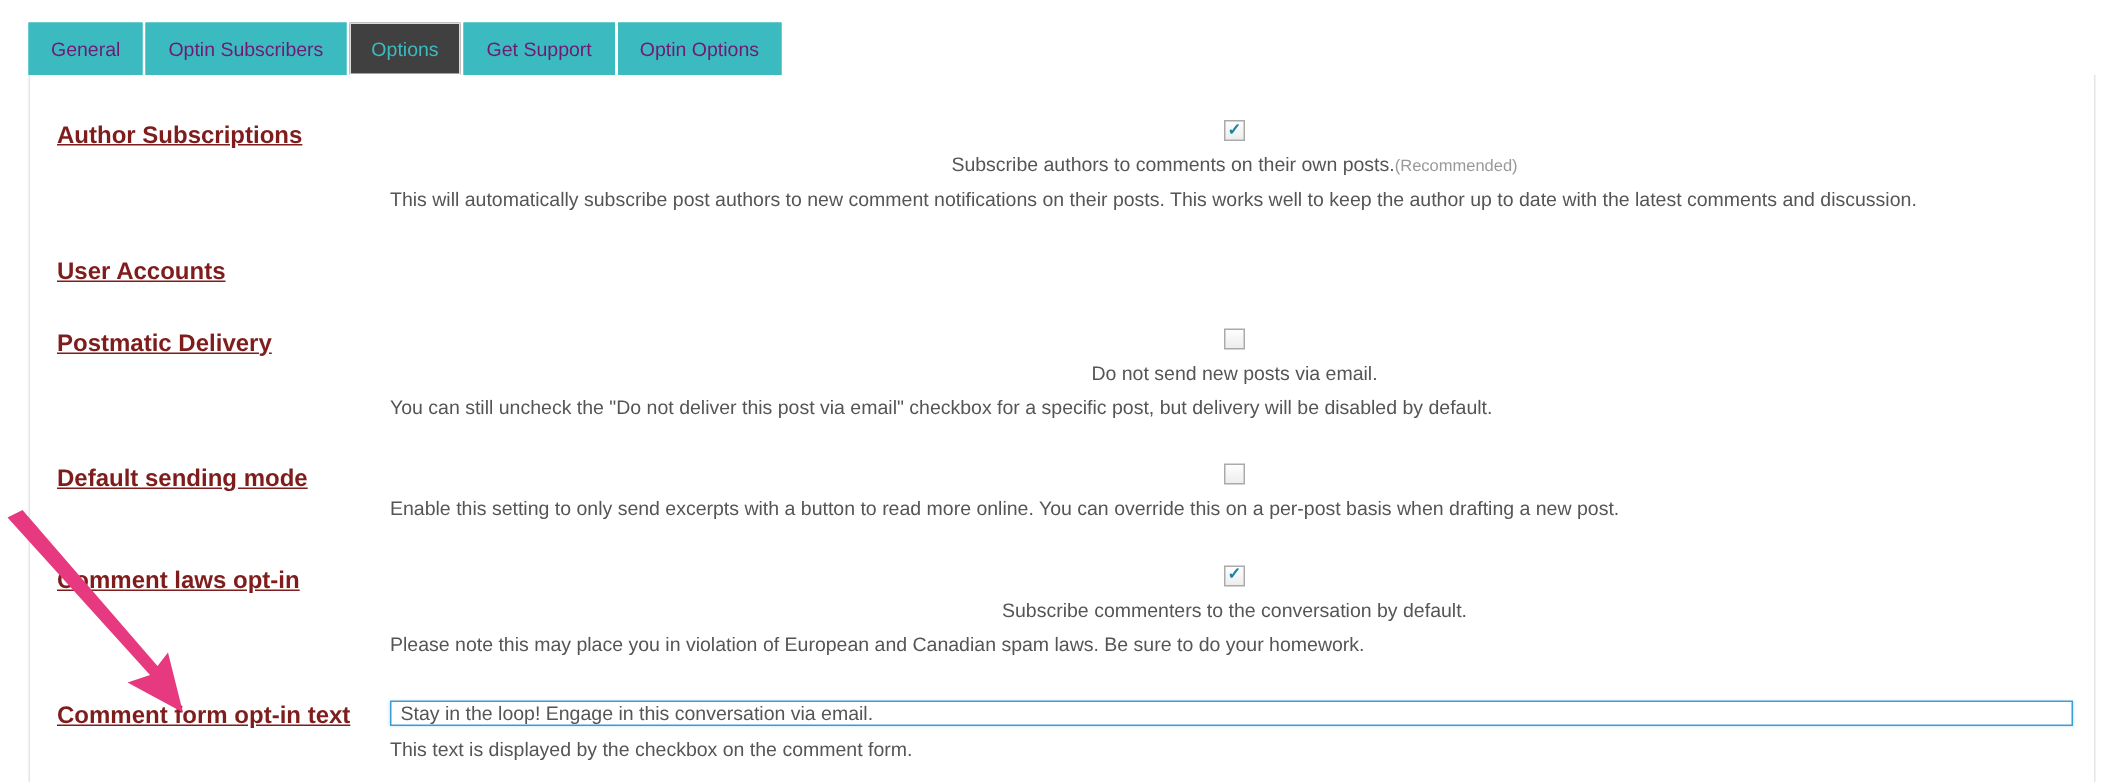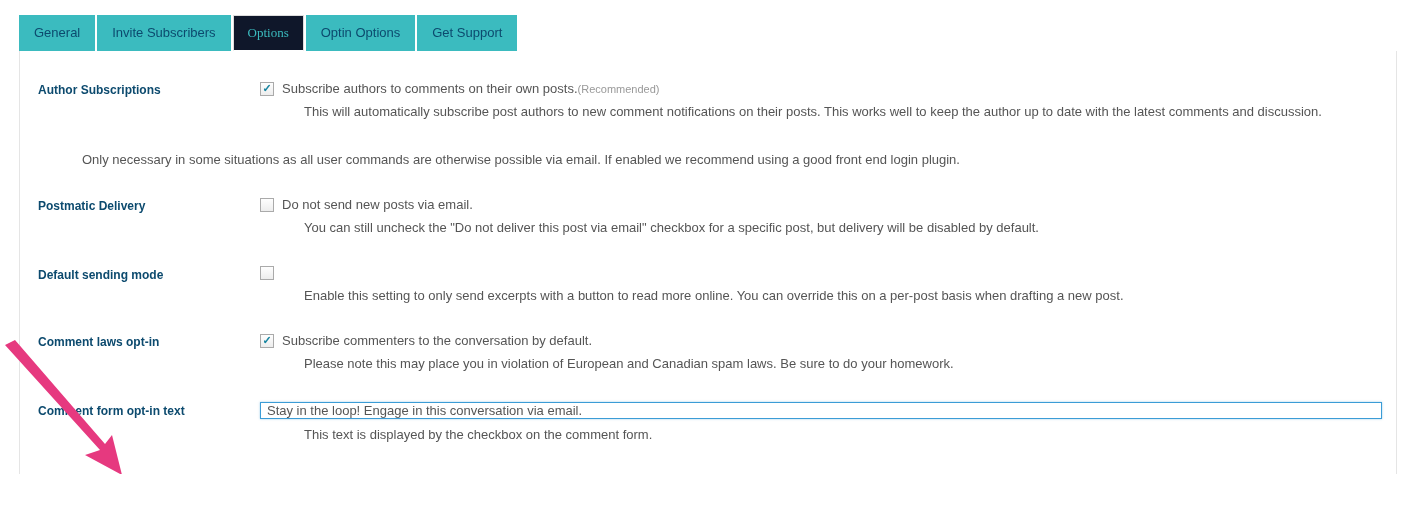--- a/index.html
+++ b/index.html
@@ -10,65 +10,66 @@
       background: #fff;
       width: 1416px;
       position: relative;
     }
     .tabs {
       display: flex;
       margin: 15px 0 0 19px;
     }
     .tab {
       background: #3bbbbf;
-      color: #0c4a6e;
+      color: #701a75;
       padding: 9px 14px;
       margin-right: 2px;
       font-size: 13px;
       cursor: pointer;
       border: 1px solid #3bbbbf;
     }
     .tab.active {
-      background: #0f172a;
+      background: #404040;
       color: #3bbbbf;
       border: 1px solid #ddd;
       border-bottom: 1px solid #fff;
       position: relative;
       z-index: 2;
-      font-family: Liberation Serif, serif;
     }
     .content {
       border-left: 1px solid #e5e5e5;
       border-right: 1px solid #e5e5e5;
       margin: 0 19px 0 19px;
       padding: 30px 0 30px 18px;
     }
     .row {
       display: flex;
       align-items: flex-start;
       margin-bottom: 28px;
     }
     .row:last-child { margin-bottom: 0; }
     .label-col {
       width: 222px;
       flex-shrink: 0;
       font-weight: bold;
-      color: #0c4a6e;
-      font-size: 12px;
+      color: #7f1d1d;
+      font-size: 16px;
       padding-top: 2px;
+      text-decoration: underline;
     }
     .value-col {
       flex: 1;
       padding-right: 10px;
     }
     .checkbox-line {
       display: flex;
       align-items: center;
       gap: 8px;
       margin-bottom: 6px;
+      flex-direction: column;
     }
     .fake-checkbox {
       width: 14px;
       height: 14px;
       border: 1px solid #aaa;
       background: linear-gradient(#fefefe,#ededed);
       display: inline-flex;
       align-items: center;
       justify-content: center;
       font-size: 11px;
@@ -83,21 +84,20 @@
     .check-label {
       color: #555;
     }
     .recommended {
       color: #999;
       font-size: 11px;
     }
     .desc {
       color: #555;
       line-height: 1.5;
-      margin-left: 44px;
     }
     .text-input {
       width: 1122px;
       padding: 0 6px;
       border: 1px solid #3b9cd6;
       font-size: 13px;
       color: #555;
       outline: none;
       box-shadow: 0 0 2px rgba(59,156,214,0.5);
     }
@@ -108,44 +108,44 @@
       width: 140px;
       height: 150px;
       pointer-events: none;
     }
   </style>
 </head>
 <body>
 
 <div class="tabs">
   <div class="tab">General</div>
-  <div class="tab">Invite Subscribers</div>
+  <div class="tab">Optin Subscribers</div>
   <div class="tab active">Options</div>
+  <div class="tab">Get Support</div>
   <div class="tab">Optin Options</div>
-  <div class="tab">Get Support</div>
 </div>
 
 <div class="content">
 
   <div class="row">
     <div class="label-col">Author Subscriptions</div>
     <div class="value-col">
       <div class="checkbox-line">
         <span class="fake-checkbox checked"></span>
         <span class="check-label">
           <span>Subscribe authors to comments on their own posts.</span><span class="recommended">(Recommended)</span>
         </span>
       </div>
       <div class="desc">This will automatically subscribe post authors to new comment notifications on their posts. This works well to keep the author up to date with the latest comments and discussion.</div>
     </div>
   </div>
 
   <div class="row">
+    <div class="label-col">User Accounts</div>
     <div class="value-col">
-      <div class="desc">Only necessary in some situations as all user commands are otherwise possible via email. If enabled we recommend using a good front end login plugin.</div>
     </div>
   </div>
 
   <div class="row">
     <div class="label-col">Postmatic Delivery</div>
     <div class="value-col">
       <div class="checkbox-line">
         <span class="fake-checkbox"></span>
         <span class="check-label">Do not send new posts via email.</span>
       </div>

